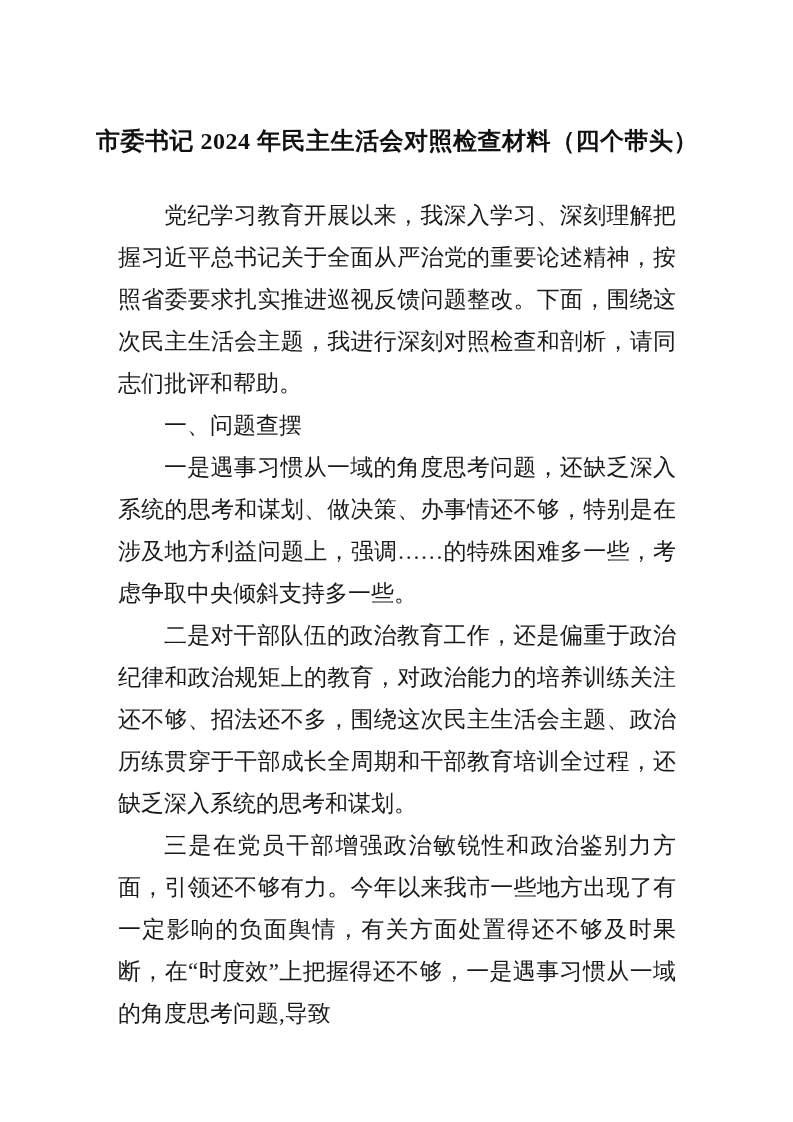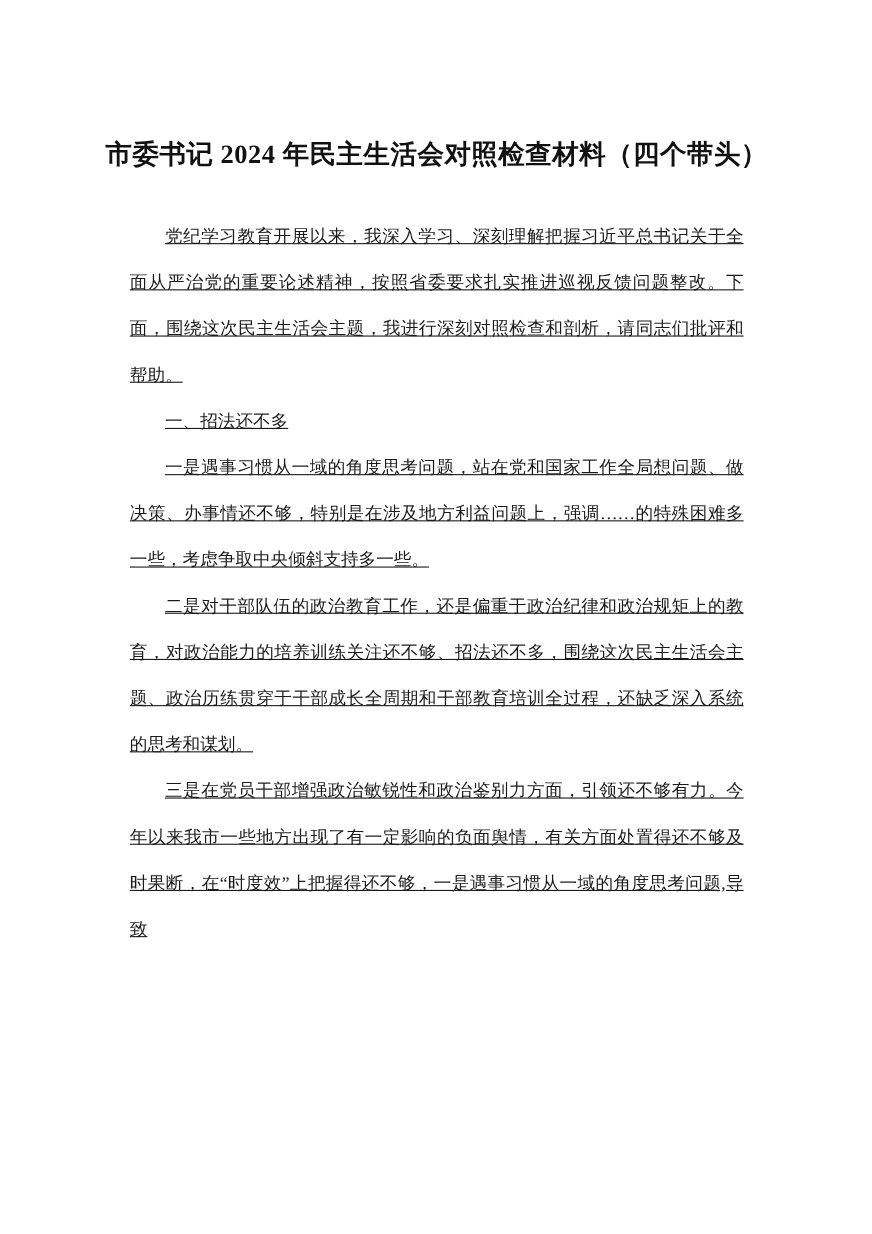--- a/index.html
+++ b/index.html
@@ -26,36 +26,35 @@
     font-size: 24px;
     font-weight: 700;
     text-align: center;
     line-height: 38px;
     margin: 0 -30px 35px -30px;
     white-space: nowrap;
     letter-spacing: 0.5px;
     color: #111111;
   }
   .para {
-    font-size: 16px;
+    font-size: 23px;
     line-height: 42px;
     text-align: justify;
     text-justify: inter-ideograph;
     text-indent: 2em;
     margin: 0;
     word-break: break-all;
     color: #1a1a1a;
-    text-decoration: underline;
   }
 </style>
 </head>
 <body>
 
 <div class="page">
   <div class="content">
     <h1 class="doc-title">市委书记 2024 年民主生活会对照检查材料（四个带头）</h1>
     <p class="para">党纪学习教育开展以来，我深入学习、深刻理解把握习近平总书记关于全面从严治党的重要论述精神，按照省委要求扎实推进巡视反馈问题整改。下面，围绕这次民主生活会主题，我进行深刻对照检查和剖析，请同志们批评和帮助。</p>
-    <p class="para">一、招法还不多</p>
-    <p class="para">一是遇事习惯从一域的角度思考问题，站在党和国家工作全局想问题、做决策、办事情还不够，特别是在涉及地方利益问题上，强调……的特殊困难多一些，考虑争取中央倾斜支持多一些。</p>
+    <p class="para">一、问题查摆</p>
+    <p class="para">一是遇事习惯从一域的角度思考问题，还缺乏深入系统的思考和谋划、做决策、办事情还不够，特别是在涉及地方利益问题上，强调……的特殊困难多一些，考虑争取中央倾斜支持多一些。</p>
     <p class="para">二是对干部队伍的政治教育工作，还是偏重于政治纪律和政治规矩上的教育，对政治能力的培养训练关注还不够、招法还不多，围绕这次民主生活会主题、政治历练贯穿于干部成长全周期和干部教育培训全过程，还缺乏深入系统的思考和谋划。</p>
     <p class="para">三是在党员干部增强政治敏锐性和政治鉴别力方面，引领还不够有力。今年以来我市一些地方出现了有一定影响的负面舆情，有关方面处置得还不够及时果断，在“时度效”上把握得还不够，一是遇事习惯从一域的角度思考问题,导致</p>
   </div>
 </div>
 
 </body></html>

